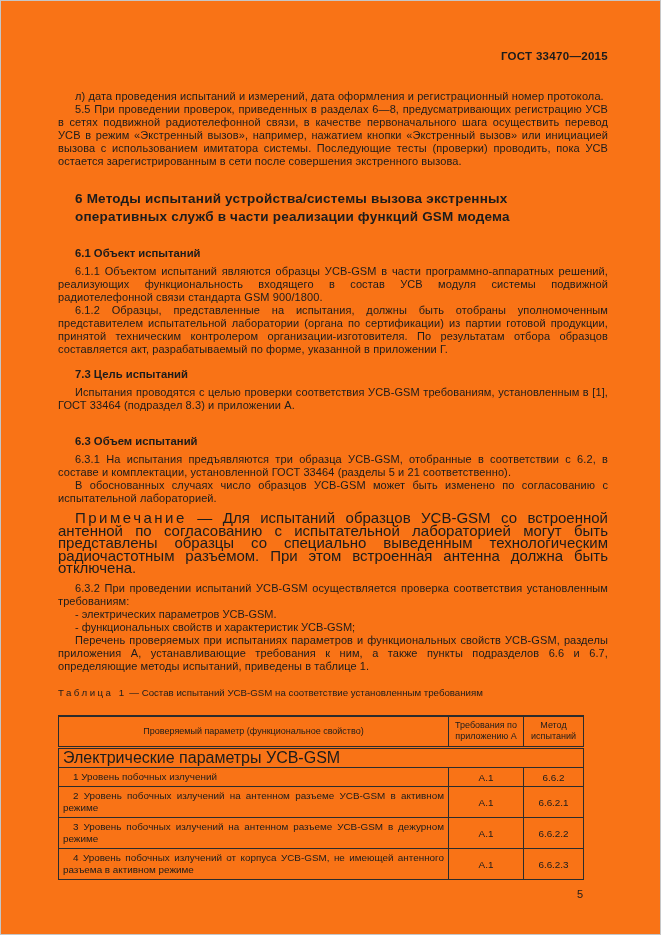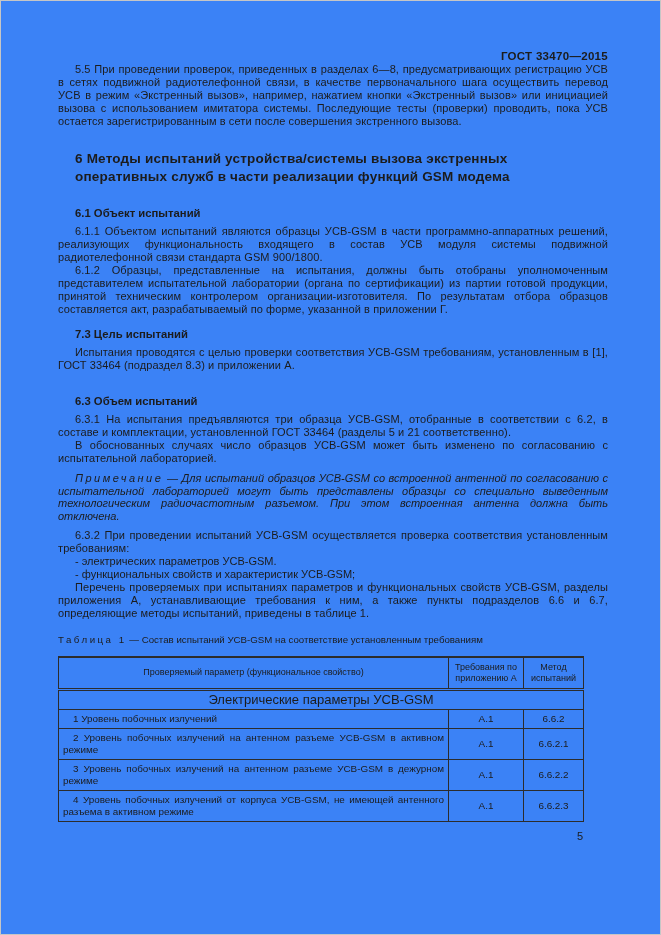--- a/index.html
+++ b/index.html
@@ -1,21 +1,21 @@
 <!DOCTYPE html>
 <html lang="ru"><head>
 <meta charset="utf-8">
 <style>
   html, body { margin: 0; padding: 0; background: #e9e9e9; }
   .page {
     position: relative;
     width: 661px;
     height: 935px;
     margin: 0 auto;
-    background: #3b82f6;
+    background: #f97316;
     box-shadow: inset 0 0 0 1px #c6c6c6;
     box-sizing: border-box;
     padding: 50px 53px 0 58px;
     font-family: "Liberation Sans", "DejaVu Sans", sans-serif;
     color: #1c1c1c;
     overflow: hidden;
   }
   .running-header {
     font-size: 11.5px;
     font-weight: bold;
@@ -47,44 +47,43 @@
     font-size: 11.3px;
     font-weight: bold;
     line-height: 13px;
   }
   .h-61 { margin-top: 21px; }
   .h-62 { margin-top: 12px; }
   .h-63 { margin-top: 23px; }
   .after-h { margin-top: 5px; }
   .note {
     margin: 7px 0 0 0;
-    font-size: 11px;
+    font-size: 15px;
     line-height: 12.5px;
     text-align: justify;
     text-indent: 17px;
-    font-style: italic;
   }
   .note-label { letter-spacing: 2.5px; }
   .p-632 { margin-top: 7px; }
   .hang {
     margin: 0;
     font-size: 11px;
     line-height: 13px;
     text-indent: 17px;
     text-align: left;
   }
   .tbl-caption {
     margin: 14px 0 0 0;
     font-size: 9.7px;
     line-height: 12px;
     text-align: left;
   }
   .tbl-caption .cap-label { letter-spacing: 2.5px; text-align: right; }
   table.gost {
-    margin-top: 10px;
+    margin-top: 16px;
     border-collapse: collapse;
     width: 525px;
     table-layout: fixed;
   }
   table.gost col.c1 { width: 390px; }
   table.gost col.c2 { width: 75px; }
   table.gost col.c3 { width: 60px; }
   table.gost th, table.gost td {
     border: 1px solid #2c2c2c;
     padding: 3px 4px;
@@ -94,22 +93,22 @@
   table.gost { border-top: 2px solid #2c2c2c; }
   table.gost thead th {
     font-size: 9px;
     font-weight: normal;
     line-height: 11px;
     text-align: center;
     border-bottom: 3px double #2c2c2c;
     height: 32px;
   }
   td.group-row {
-    text-align: center;
-    font-size: 13px;
+    text-align: left;
+    font-size: 16px;
     line-height: 12px;
     height: 18px;
   }
   td.param {
     font-size: 9.9px;
     line-height: 12px;
     text-align: justify;
     padding: 5px 4px 5px 4px;
   }
   td.param .cell-text { display: block; text-indent: 10px; }
@@ -127,20 +126,21 @@
     padding-right: 2px;
   }
 </style>
 </head>
 <body>
 
 <div class="page">
 
   <div class="running-header">ГОСТ 33470—2015</div>
 
+  <p class="body-p first-p">л) дата проведения испытаний и измерений, дата оформления и регистрационный номер протокола.</p>
   <p class="body-p">5.5 При проведении проверок, приведенных в разделах 6—8, предусматривающих регистрацию УСВ в сетях подвижной радиотелефонной связи, в качестве первоначального шага осуществить перевод УСВ в режим «Экстренный вызов», например, нажатием кнопки «Экстренный вызов» или инициацией вызова с использованием имитатора системы. Последующие тесты (проверки) проводить, пока УСВ остается зарегистрированным в сети после совершения экстренного вызова.</p>
 
   <h1 class="h-section">6  Методы испытаний устройства/системы вызова экстренных оперативных служб в части реализации функций GSM модема</h1>
 
   <h2 class="h-sub h-61">6.1  Объект испытаний</h2>
   <p class="body-p after-h">6.1.1  Объектом испытаний являются образцы УСВ-GSM в части программно-аппаратных решений, реализующих функциональность входящего в состав УСВ модуля системы подвижной радиотелефонной связи стандарта GSM 900/1800.</p>
   <p class="body-p">6.1.2  Образцы, представленные на испытания, должны быть отобраны уполномоченным представителем испытательной лаборатории (органа по сертификации) из партии готовой продукции, принятой техническим контролером организации-изготовителя. По результатам отбора образцов составляется акт, разрабатываемый по форме, указанной в приложении Г.</p>
 
   <h2 class="h-sub h-62">7.3  Цель испытаний</h2>
   <p class="body-p after-h">Испытания проводятся с целью проверки соответствия УСВ-GSM требованиям, установленным в [1], ГОСТ 33464 (подраздел 8.3) и приложении А.</p>

